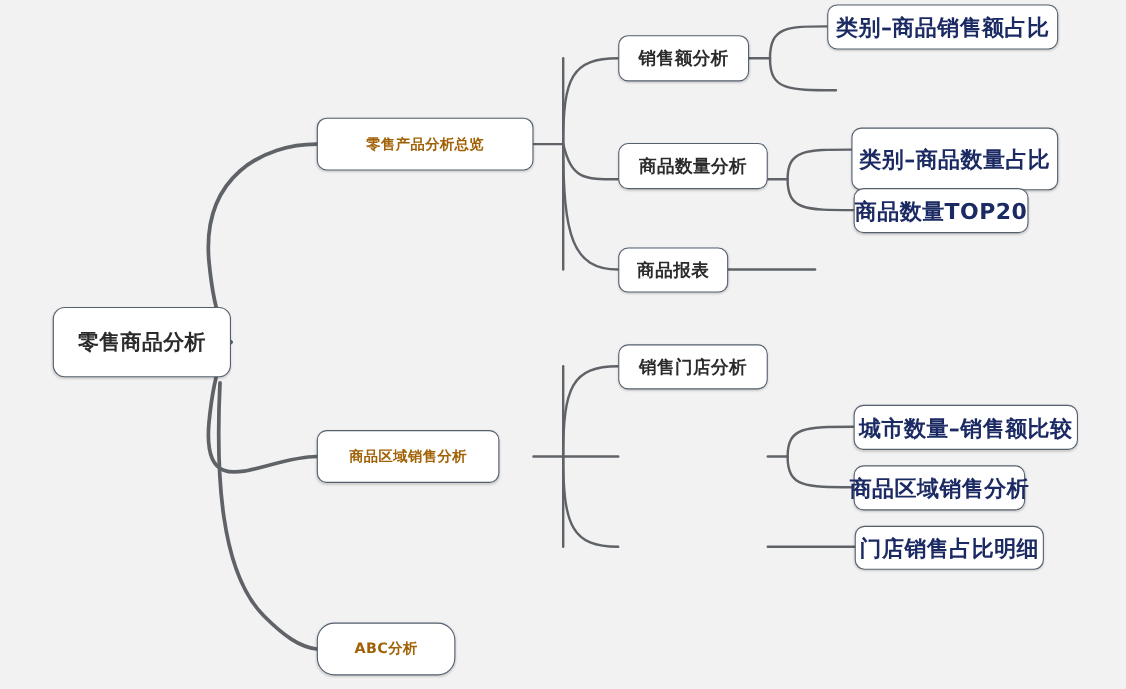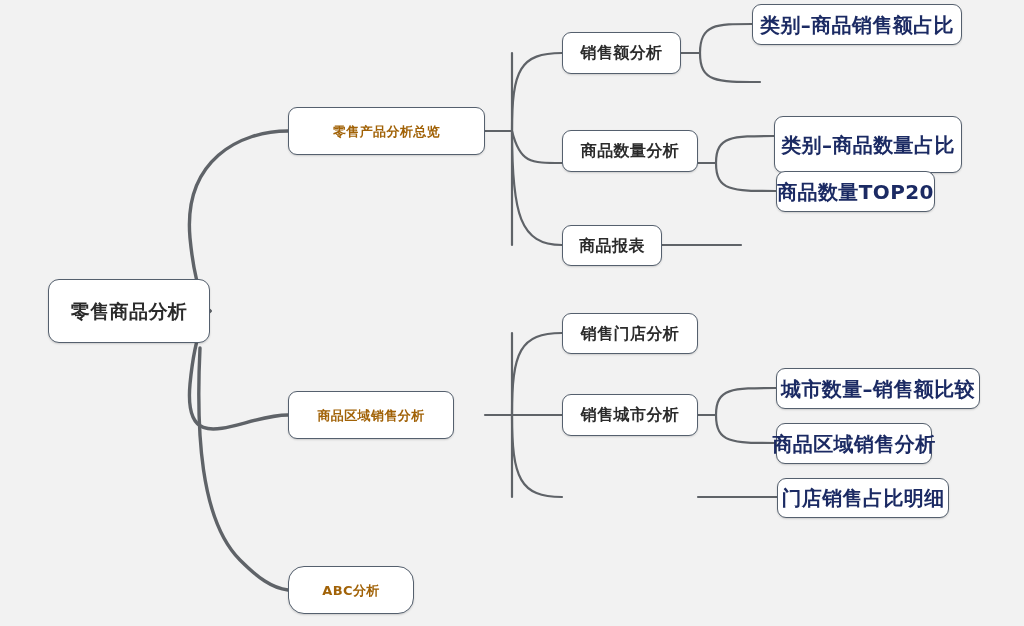--- a/index.html
+++ b/index.html
@@ -145,23 +145,20 @@
 
 
   <div class="node lvl-1" style="left:288px; top:391px; width:166px; height:48px;">
     <span class="node-label">商品区域销售分析</span>
   </div>
 
   <div class="node lvl-2" style="left:562px; top:313px; width:136px; height:41px;">
     <span class="node-label">销售门店分析</span>
   </div>
 
-  <div class="node lvl-2" style="left:562px; top:394px; width:136px; height:42px;">
-    <span class="node-label">销售城市分析</span>
-  </div>
 
   <div class="node lvl-3" style="left:776px; top:368px; width:204px; height:41px;text-align:center;">
     <span class="node-label">城市数量–销售额比较</span>
   </div>
 
   <div class="node lvl-3" style="left:776px; top:423px; width:156px; height:41px;">
     <span class="node-label">商品区域销售分析</span>
   </div>
 
 

